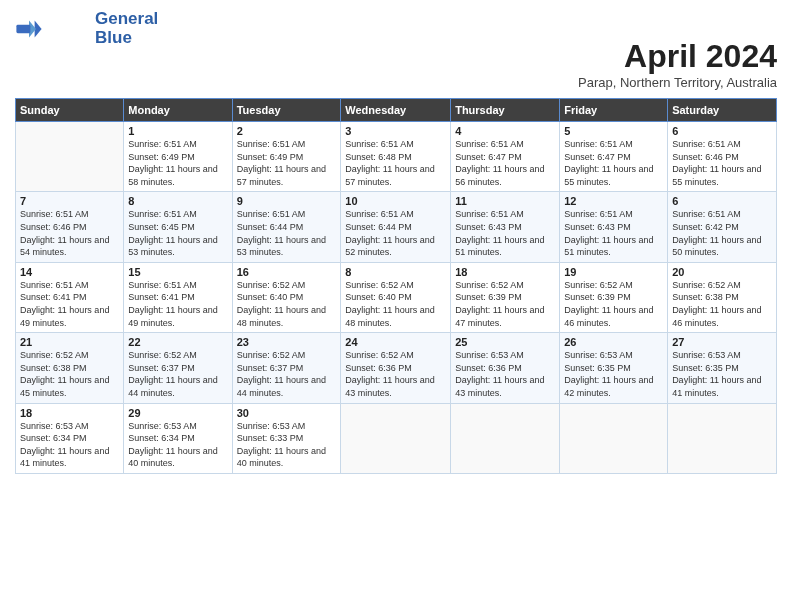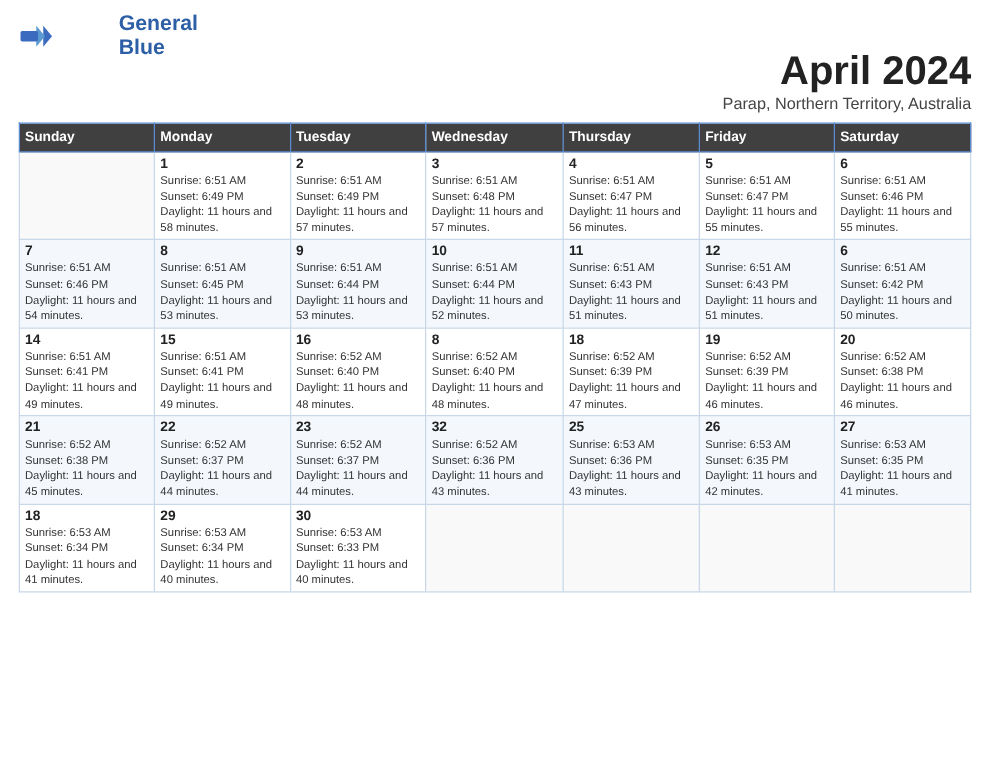--- a/index.html
+++ b/index.html
@@ -269,21 +269,21 @@
 Sunset: 6:37 PM
 Daylight: 11 hours and 44 minutes.</div>
           </td>
           <td>
             <span class="day-num">23</span>
             <div class="cell-text" style="white-space: pre-line;">Sunrise: 6:52 AM
 Sunset: 6:37 PM
 Daylight: 11 hours and 44 minutes.</div>
           </td>
           <td>
-            <span class="day-num">32</span>
+            <span class="day-num">24</span>
             <div class="cell-text" style="white-space: pre-line;">Sunrise: 6:52 AM
 Sunset: 6:36 PM
 Daylight: 11 hours and 43 minutes.</div>
           </td>
           <td>
             <span class="day-num">25</span>
             <div class="cell-text" style="white-space: pre-line;">Sunrise: 6:53 AM
 Sunset: 6:36 PM
 Daylight: 11 hours and 43 minutes.</div>
           </td>

